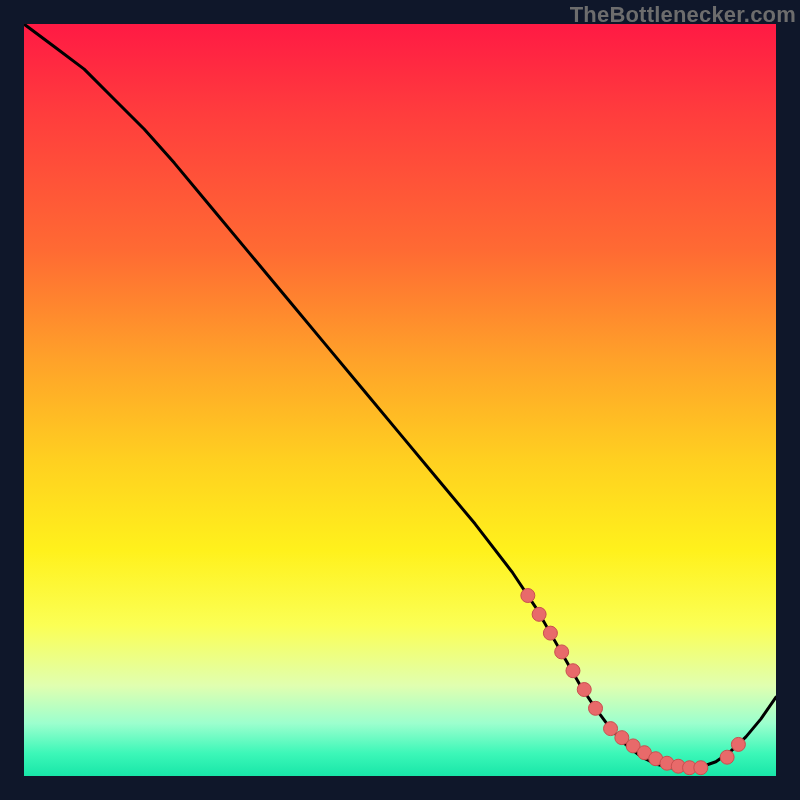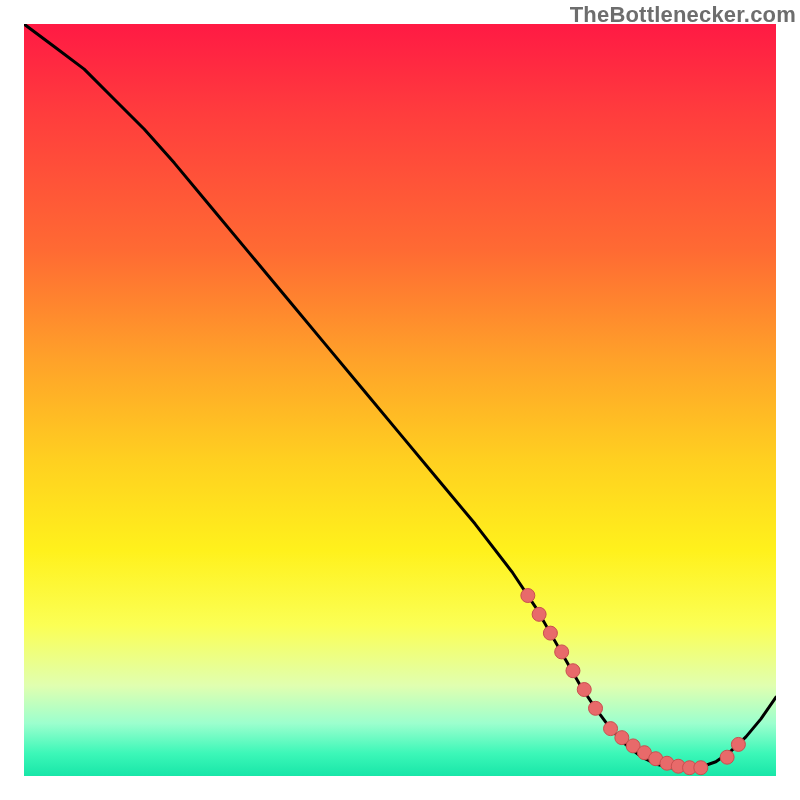--- a/index.html
+++ b/index.html
@@ -8,21 +8,21 @@
     width: 800px;
     height: 800px;
     background: #000;
     overflow: hidden;
     font-family: Arial, Helvetica, sans-serif;
   }
   .frame {
     position: relative;
     width: 800px;
     height: 800px;
-    background: #ffffff;
+    background: #0f172a;
   }
   .plot {
     position: absolute;
     left: 24px;
     top: 24px;
     width: 752px;
     height: 752px;
     
     background: linear-gradient(
       to bottom,

